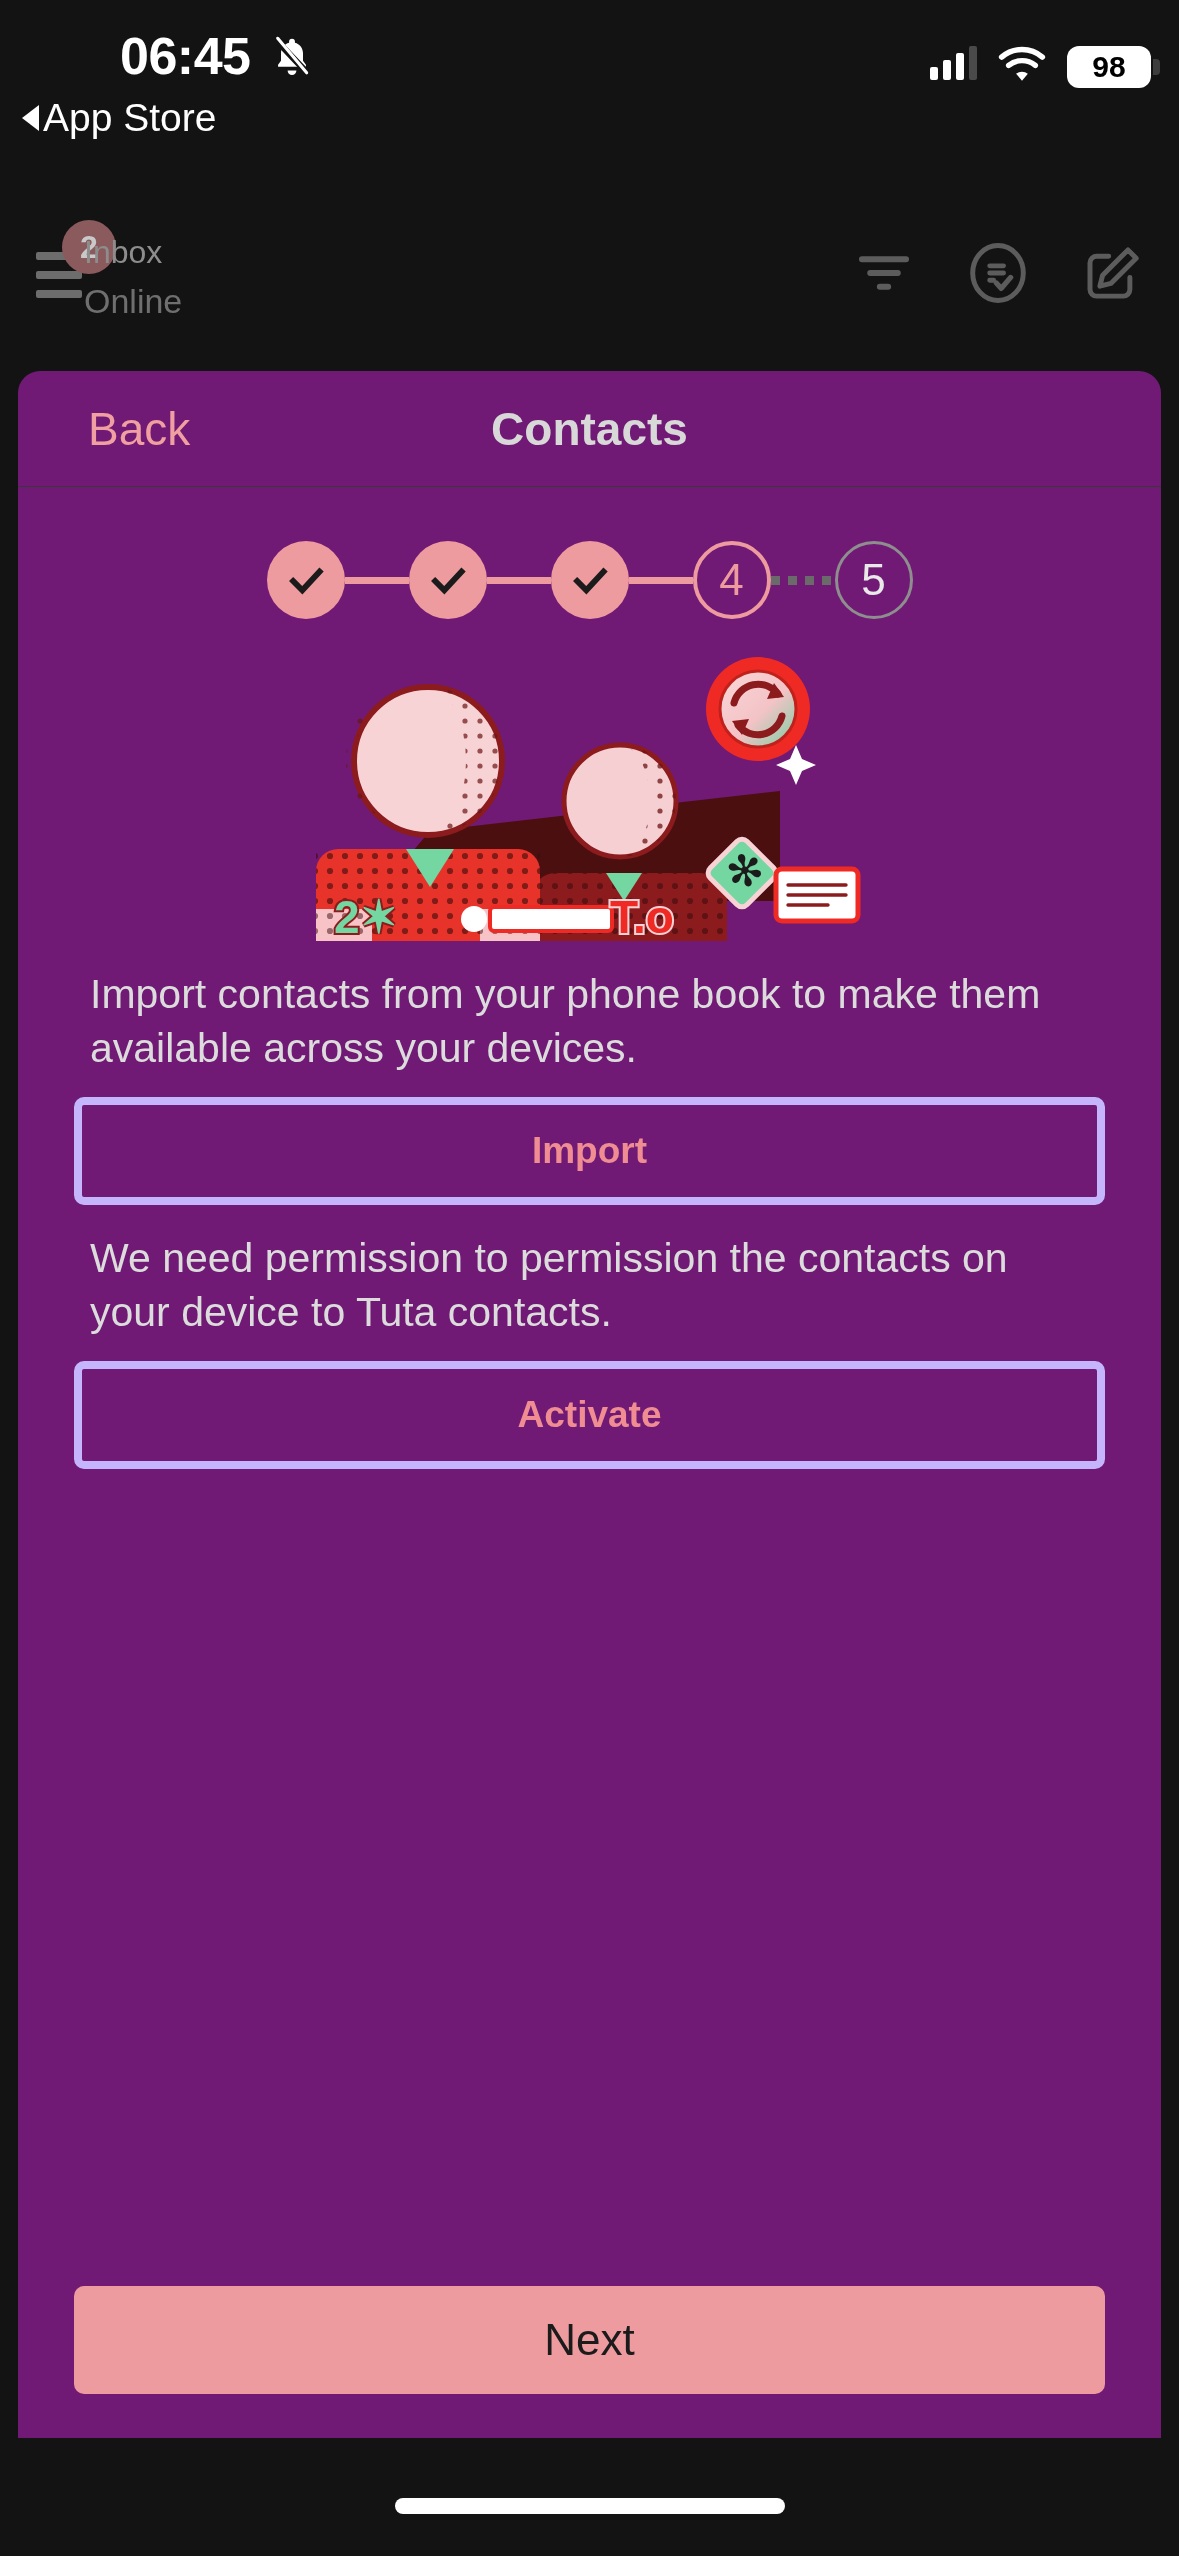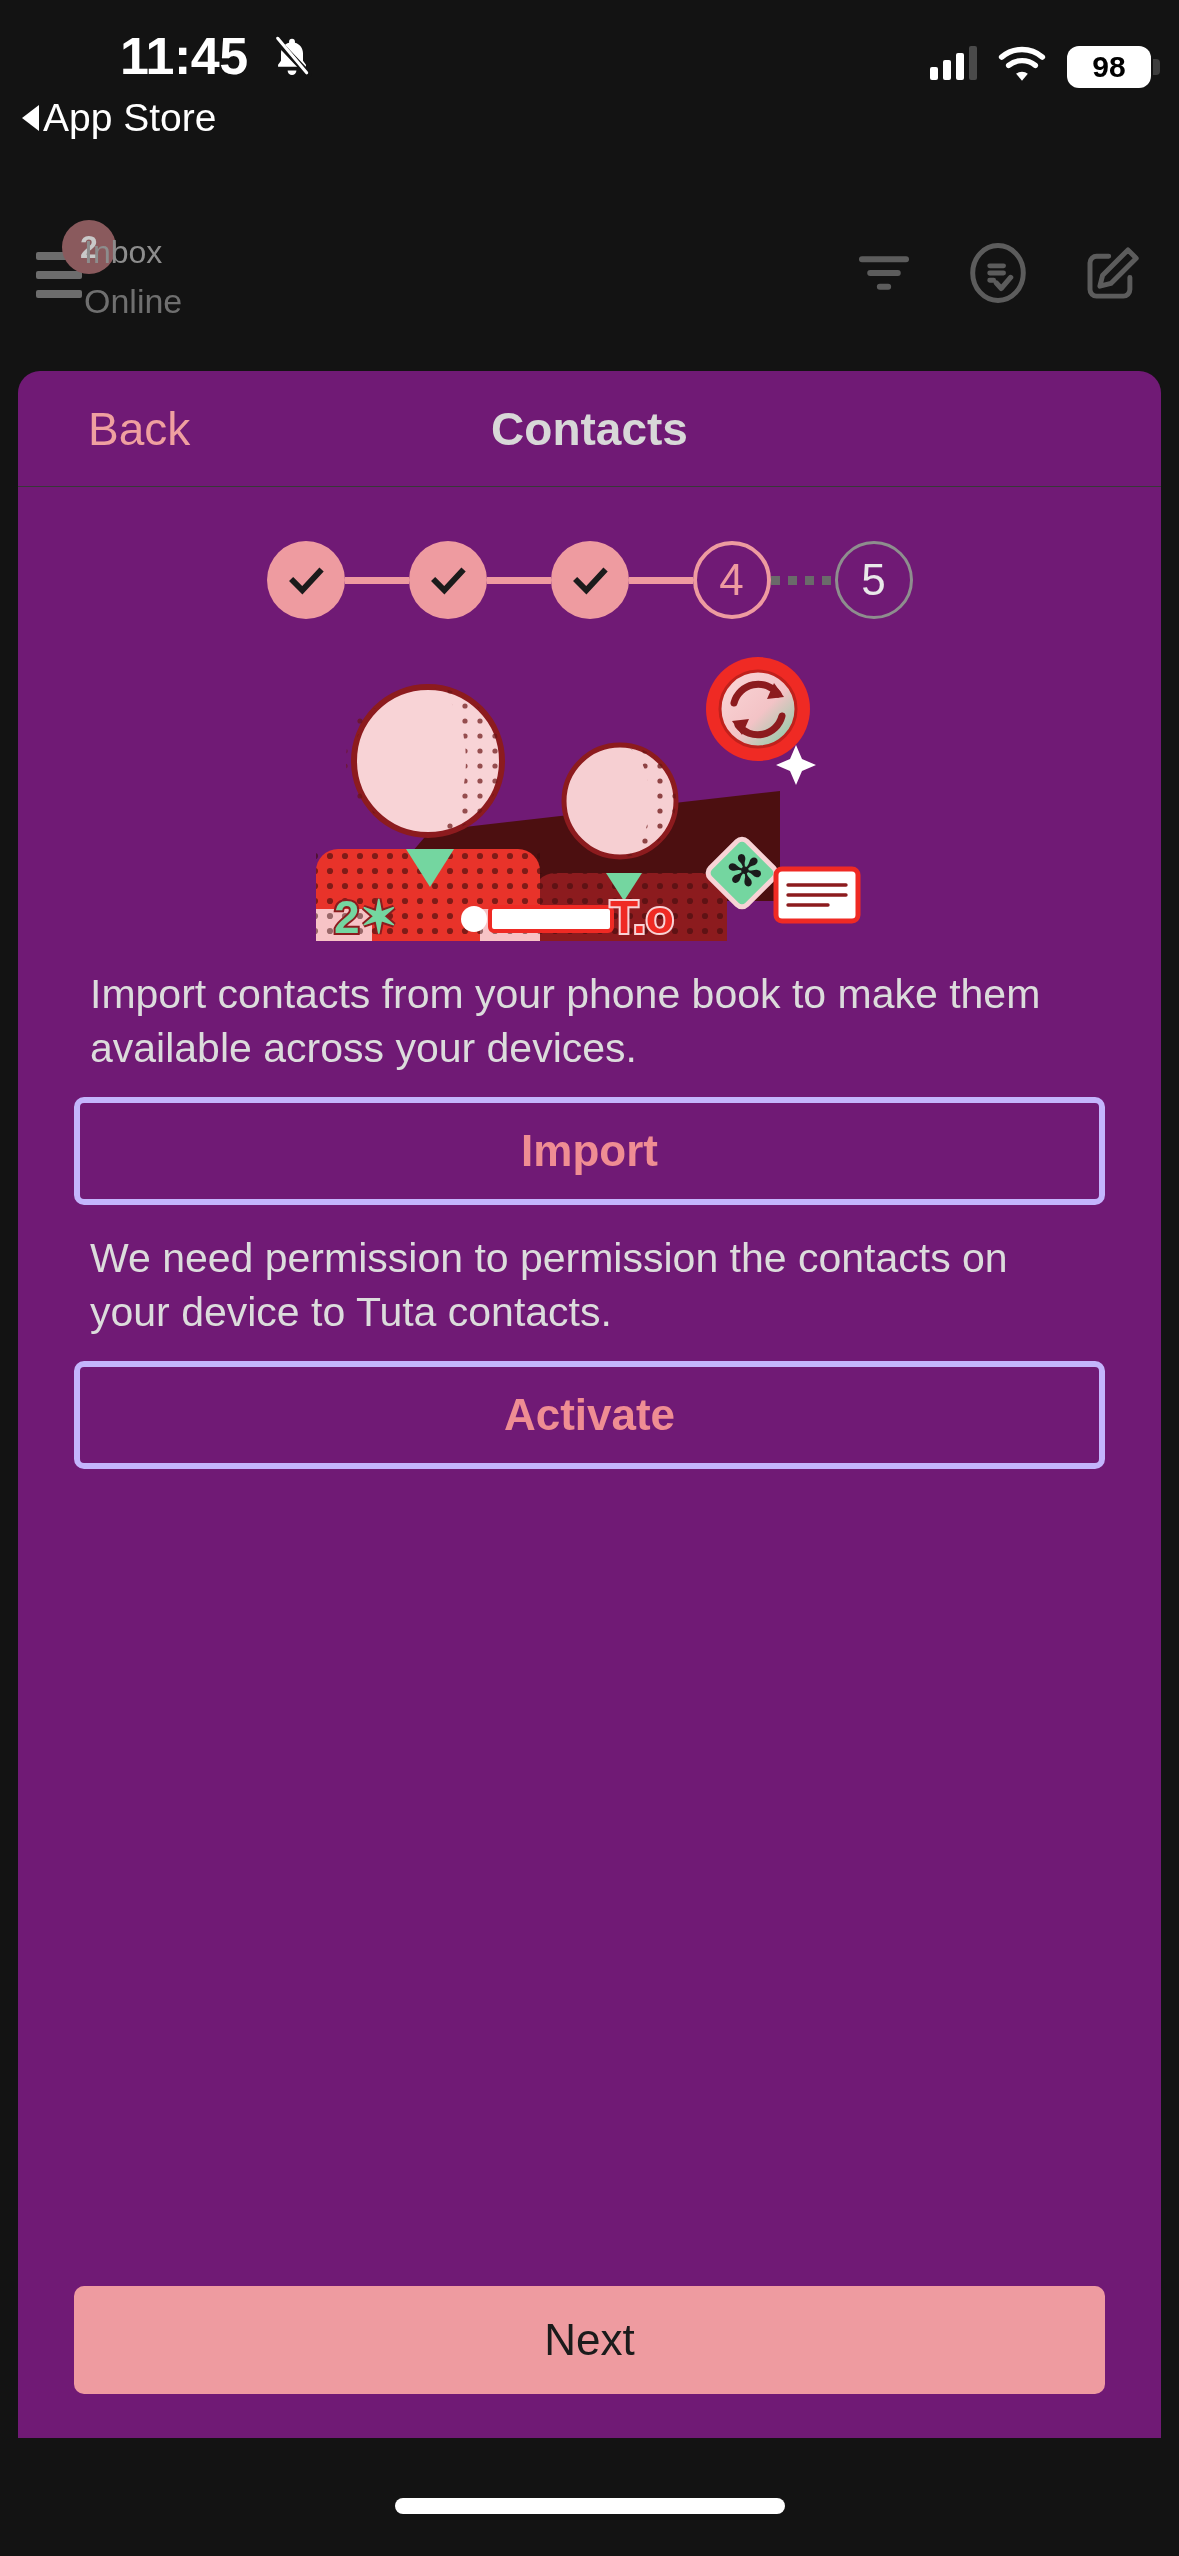--- a/index.html
+++ b/index.html
@@ -154,40 +154,40 @@
   
   #illus { margin:22px auto 0; width:560px; height:300px; position:relative; }
 
   
   .copy {
     margin:26px 72px 0;
     font-size:41px; line-height:1.32; color:#dcdcdc;
   }
   .outline-btn {
     margin:22px 56px 0;
-    height:108px; border:6px solid #c4b5fd; border-radius:10px;
+    height:108px; border:8px solid #c4b5fd; border-radius:10px;
     display:flex; align-items:center; justify-content:center;
-    font-size:44px; font-weight:700; color:#ef8d93;
+    font-size:37px; font-weight:700; color:#ef8d93;
     background:transparent;
   }
 
   #next-btn {
     position:absolute; left:56px; right:56px; bottom:44px;
     height:108px; border-radius:10px; background:#ee9ba0;
     display:flex; align-items:center; justify-content:center;
     font-size:44px; color:#1b1b1b;
   }
 </style>
 </head>
 <body>
 
 <div id="screen">
 
   <div id="statusbar">
-    <div class="sb-time">11:45</div>
+    <div class="sb-time">06:45</div>
     <div class="sb-mute">
       <svg width="44" height="46" viewBox="0 0 24 24">
         <path d="M12 2a1.6 1.6 0 0 1 1.6 1.6v.6c2.6.7 4.4 3 4.4 5.8v4l1.6 2.2v1.1H4.4v-1.1L6 14V10c0-2.8 1.8-5.1 4.4-5.8v-.6A1.6 1.6 0 0 1 12 2Z" fill="#fff"></path>
         <path d="M9.6 19.4h4.8a2.4 2.4 0 0 1-4.8 0Z" fill="#fff"></path>
         <path d="M3.2 2.6 21 21.4" stroke="#131313" stroke-width="3.4" stroke-linecap="round"></path>
         <path d="M4.2 1.8 20 20.6" stroke="#fff" stroke-width="1.7" stroke-linecap="round"></path>
       </svg>
     </div>
     <div class="sb-back">
       <span class="tri"></span>

